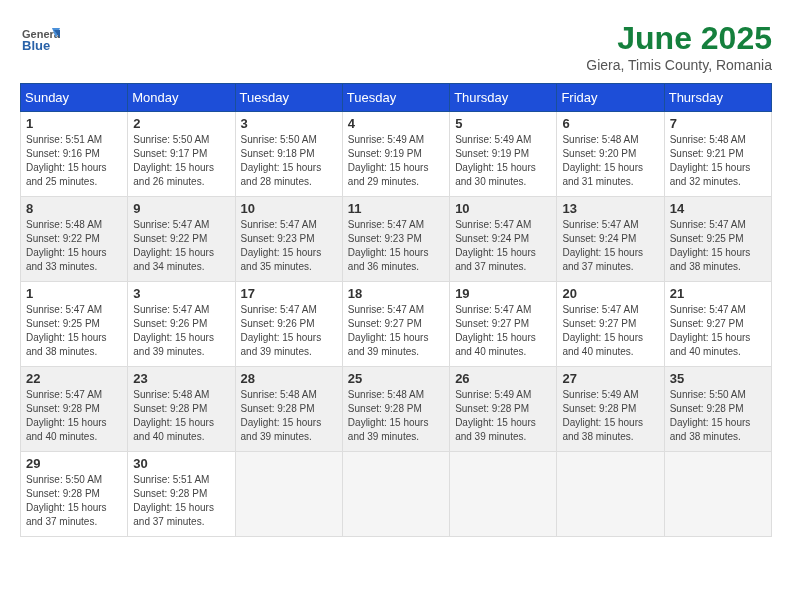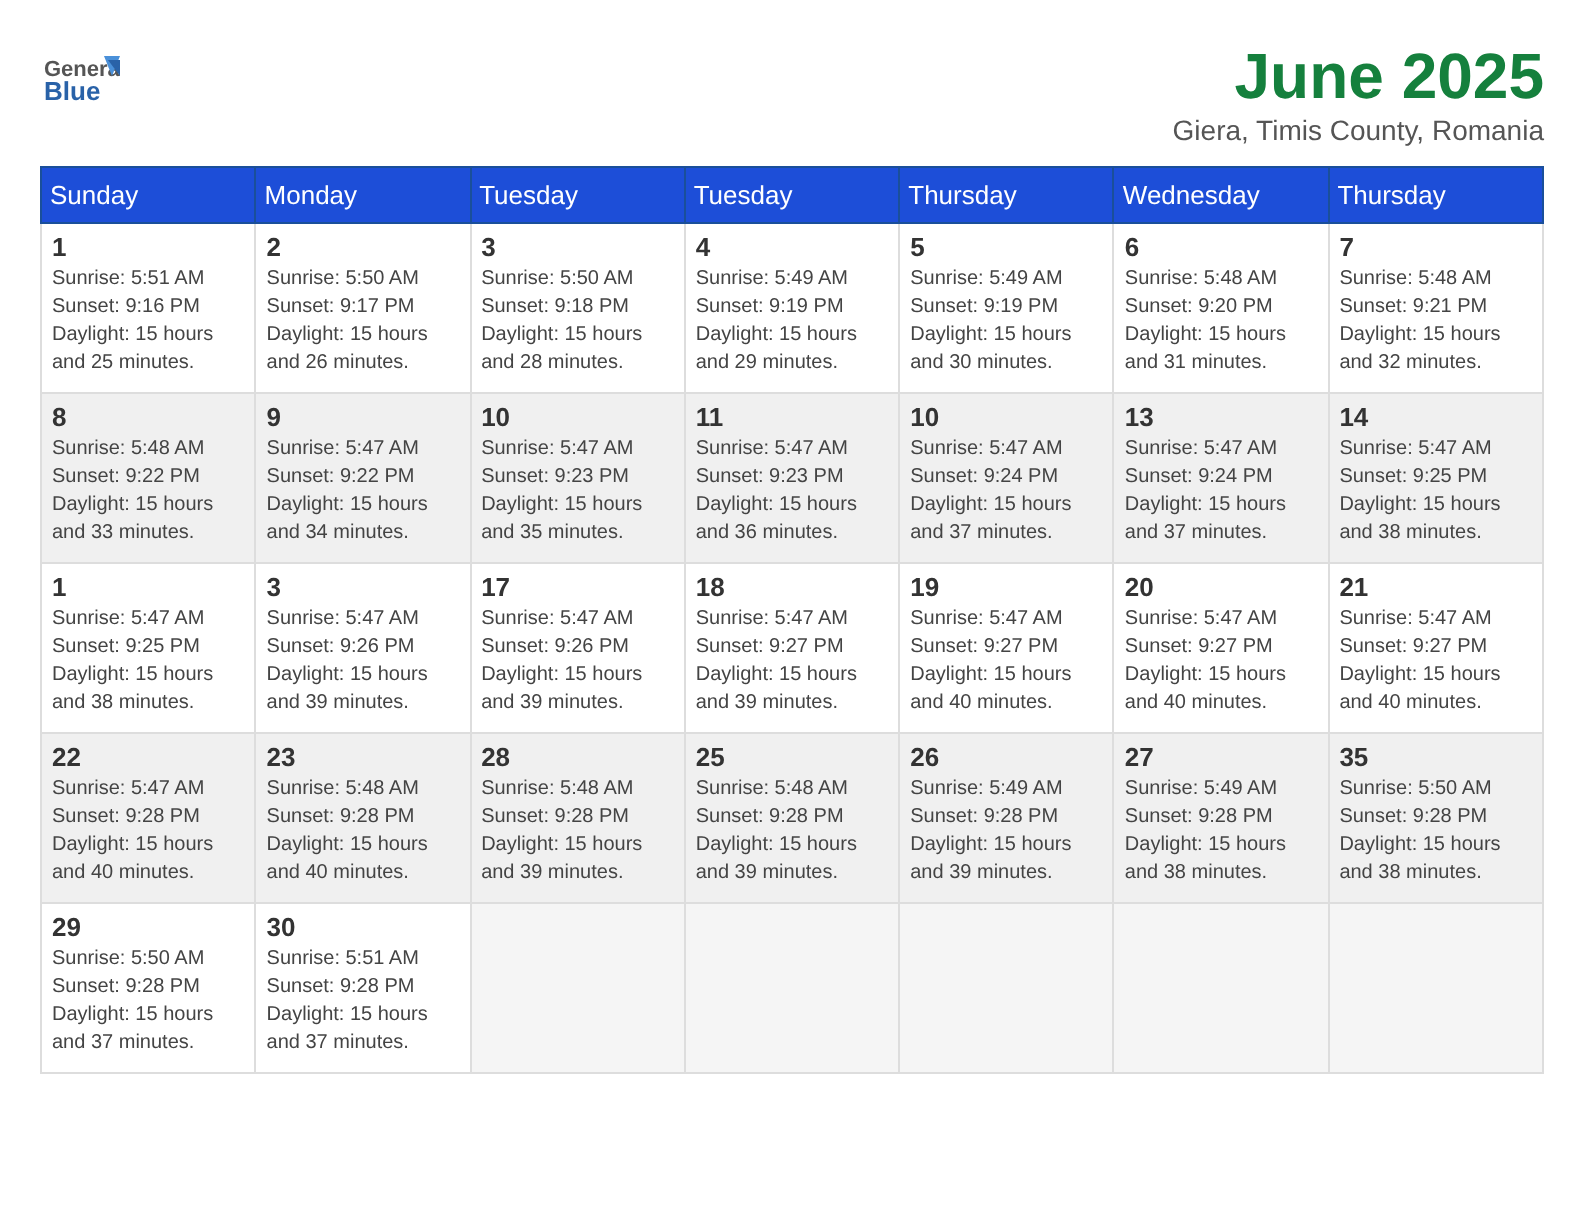--- a/index.html
+++ b/index.html
@@ -100,21 +100,21 @@
 </div>
 
 <table class="calendar">
   <thead>
     <tr id="header-row">
         <th>Sunday</th>
         <th>Monday</th>
         <th>Tuesday</th>
         <th>Tuesday</th>
         <th>Thursday</th>
-        <th>Wednesday</th>
+        <th>Friday</th>
         <th>Thursday</th>
       </tr>
   </thead>
   <tbody id="calendar-body">
   <tr>
         <td>
           <span class="day-num">1</span>
           <div class="day-info" style="white-space: pre-line;">Sunrise: 5:51 AM
 Sunset: 9:16 PM
 Daylight: 15 hours

